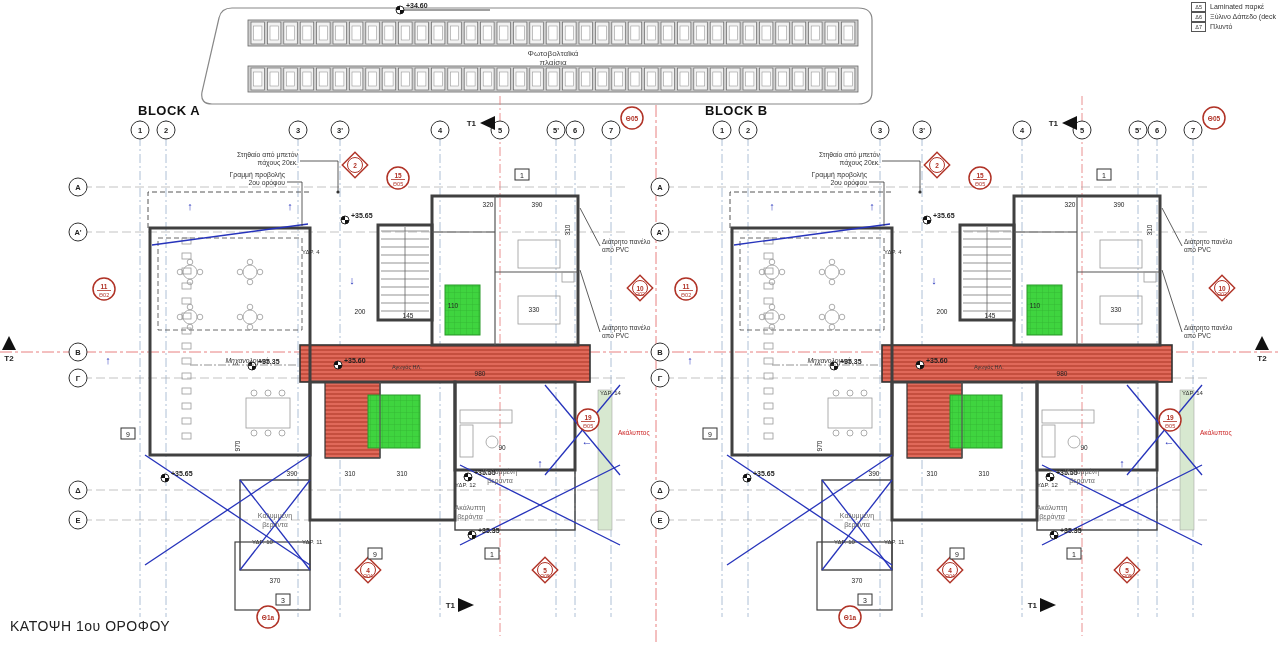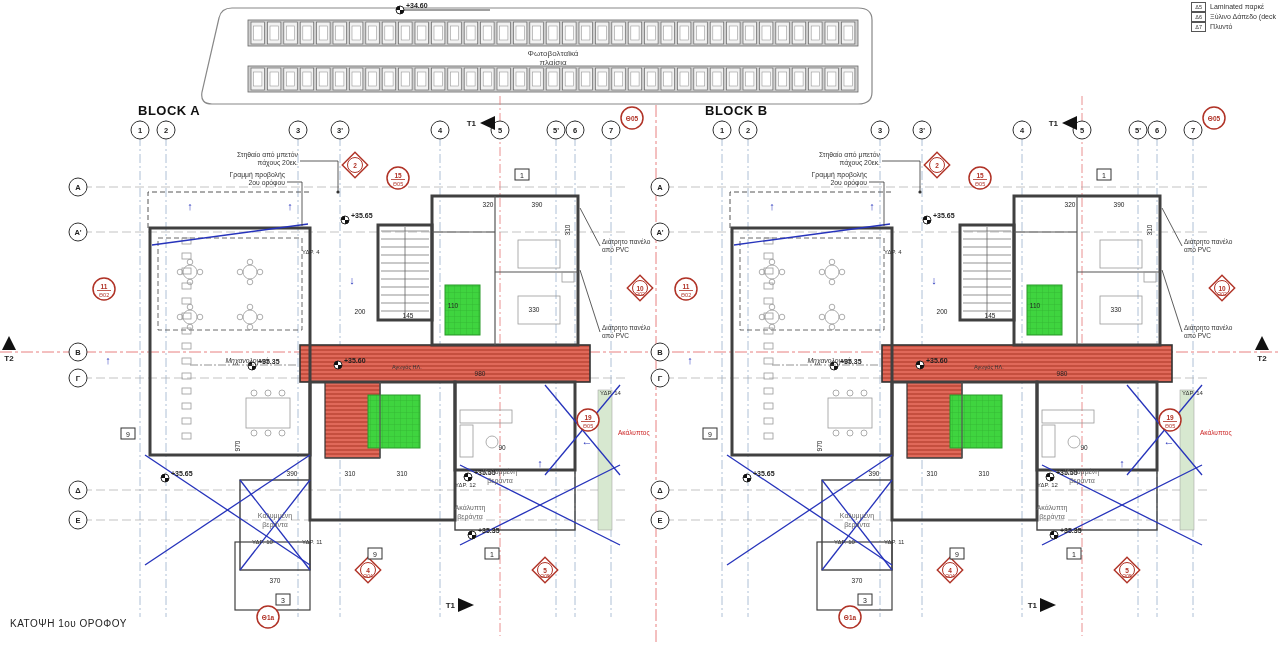--- a/index.html
+++ b/index.html
@@ -3,21 +3,21 @@
 <meta charset="utf-8">
 <style>
   html,body{margin:0;padding:0;}
   body{
     width:1280px;height:648px;position:relative;overflow:hidden;
     background:#ffffff;
     font-family:"Liberation Sans","DejaVu Sans",sans-serif;
   }
   #plan-svg{position:absolute;left:0;top:0;}
   .overlay{position:absolute;color:#1a1a1a;}
-  #page-title{left:10px;top:618px;font-size:10px;letter-spacing:.5px;color:#222;}
+  #page-title{left:10px;top:618px;font-size:14px;letter-spacing:.5px;color:#222;}
   .block-label{font-weight:bold;font-size:13px;letter-spacing:.5px;color:#111;}
   #block-a-label{left:138px;top:103px;}
   #block-b-label{left:705px;top:103px;}
   #legend{right:4px;top:2px;left:auto;display:flex;flex-direction:column;gap:1px;}
   .legend-row{display:flex;align-items:center;gap:4px;height:9px;}
   .legend-code{
     width:13px;height:8px;border:1px solid #555;font-size:5.5px;line-height:8px;
     text-align:center;color:#333;background:#fff;flex:0 0 auto;
   }
   .legend-label{font-size:7px;color:#333;white-space:nowrap;}

